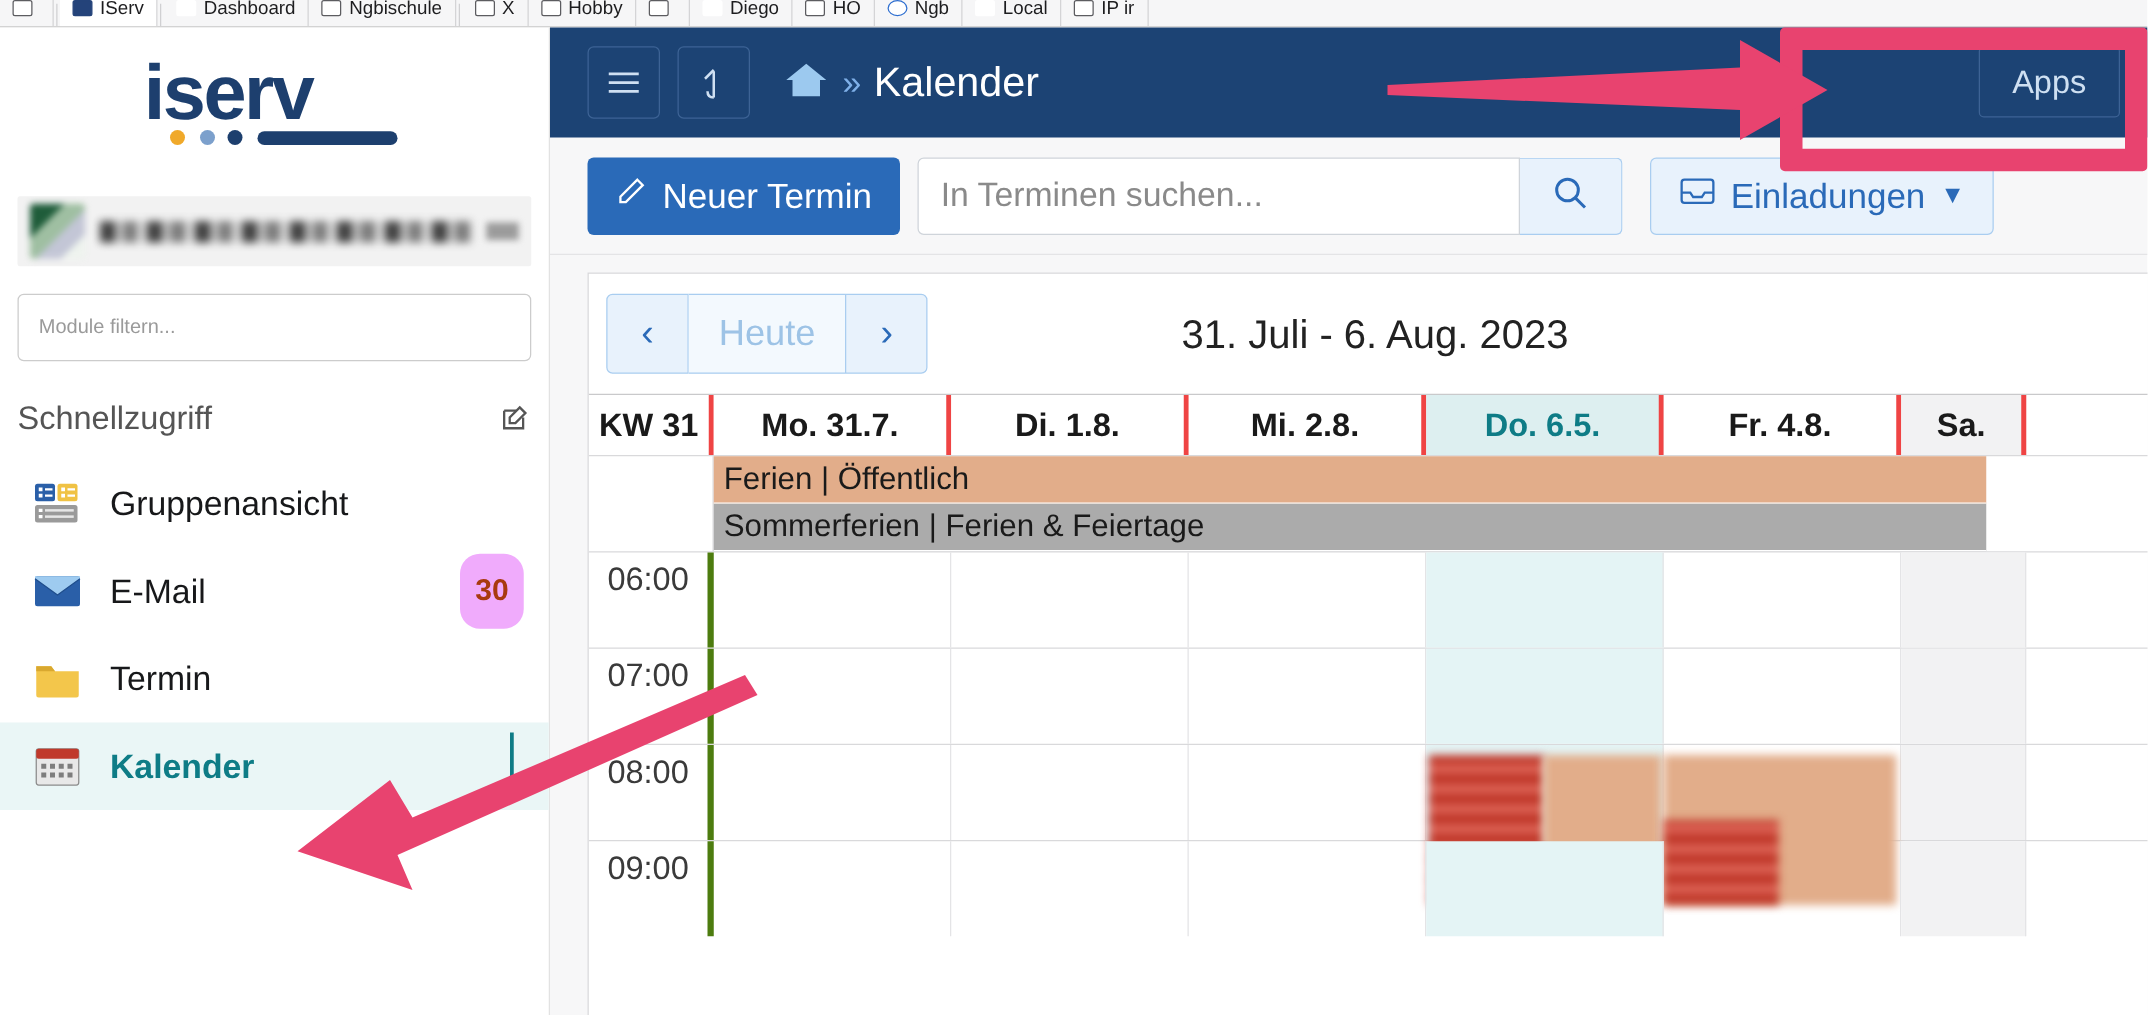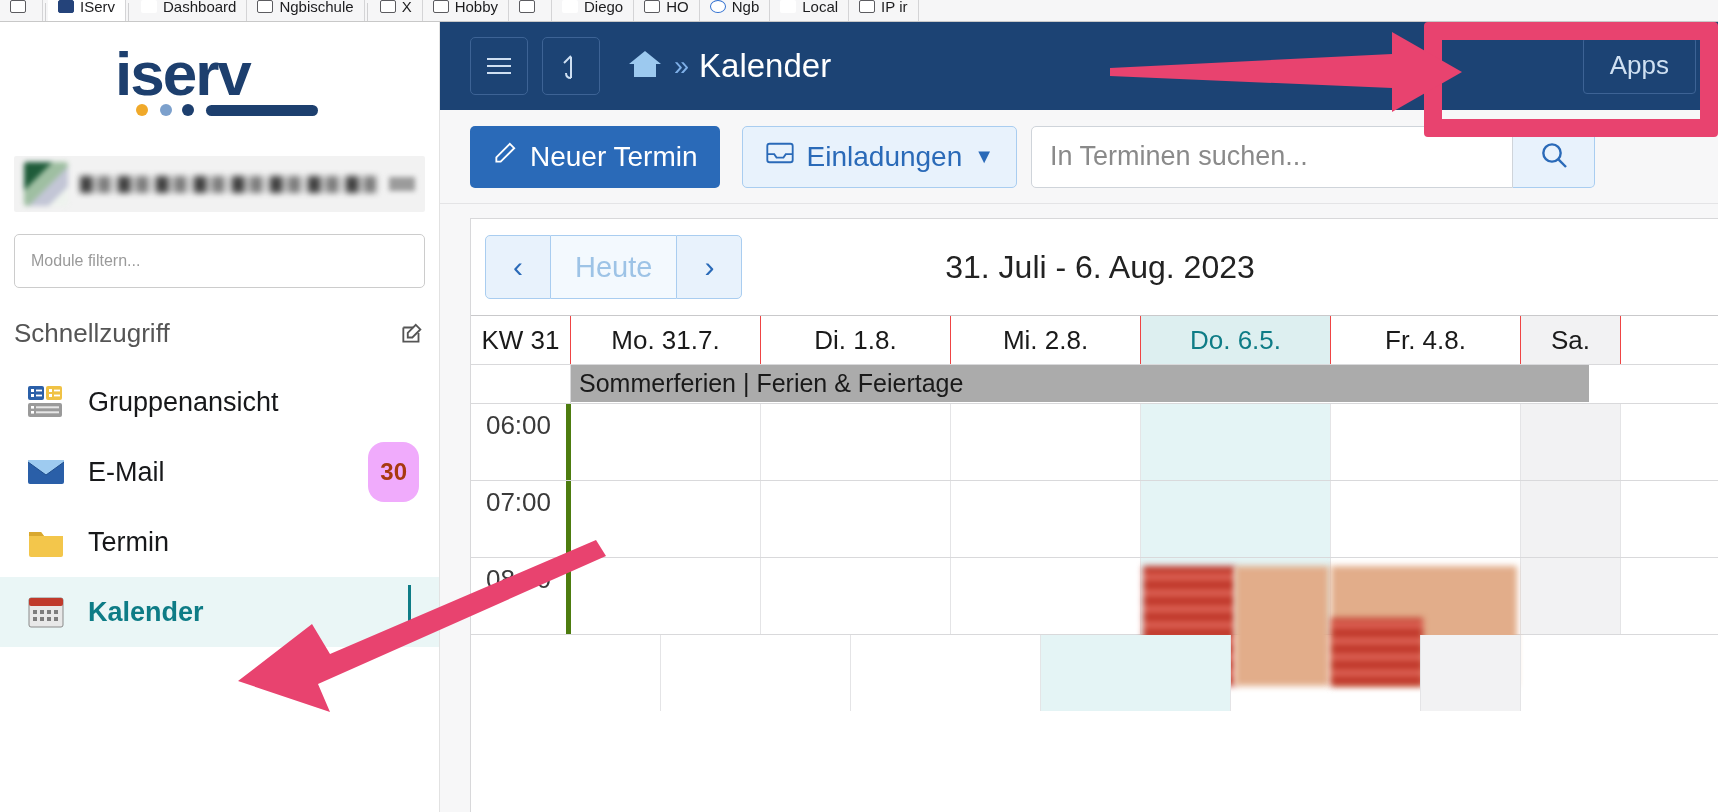--- a/index.html
+++ b/index.html
@@ -166,23 +166,23 @@
   }
   .nbtn.first { border-radius: 5px 0 0 5px; }
   .nbtn.last { border-radius: 0 5px 5px 0; }
   #rangetitle {
     position: absolute; left: 0; right: 0; text-align: center;
     font-size: 32px; color: #222; pointer-events: none;
   }
 
   .grid-head { display: flex; border-top: 1px solid #c9c9cb; }
   .gcell {
-    border-right: 1px solid #ef4444; height: 48px;
+    border-right: 4px solid #ef4444; height: 48px;
     display: flex; align-items: center; justify-content: center;
-    font-size: 26px; font-weight: normal; color: #1a1a1a; background: #fff;
+    font-size: 26px; font-weight: bold; color: #1a1a1a; background: #fff;
   }
   .gcell.kw { width: 100px; }
   .gcell.day { width: 190px; }
   .gcell.today { background: #ddeff0; color: #0e7c86; }
   .gcell.sat { width: 100px; background: #f2f2f3; }
 
   .allday { display: flex; border-top: 1px solid #d9d9db; background: #fff; }
   .allday .gutter {
     width: 100px; border-right: 1px solid #d9d9db; flex: 0 0 auto;
   }
@@ -405,42 +405,42 @@
 
   <div id="toolbar">
     <div id="neuer">
       <span>
         <svg width="26" height="26" viewBox="0 0 24 24" fill="none" stroke="#fff" stroke-width="1.7">
           <path d="M16.5 3.5l4 4L8 20H4v-4z"></path>
         </svg>
       </span>
       <span>Neuer Termin</span>
     </div>
-    <div id="einladungen">
-      <span>
-        <svg width="30" height="26" viewBox="0 0 26 22" fill="none" stroke="#2a6ab8" stroke-width="1.6">
-          <rect x="2" y="3" width="22" height="16" rx="2"></rect>
-          <path d="M2 12h6l2 3h6l2-3h6"></path>
-        </svg>
-      </span>
-      <span>Einladungen</span>
-      <span style="font-size:20px">▼</span>
-    </div>
     <div id="searchwrap">
       <div id="searchinput">
         <span>In Terminen suchen...</span>
       </div>
       <div id="searchbtn">
         <span>
           <svg width="32" height="32" viewBox="0 0 24 24" fill="none" stroke="#2a6ab8" stroke-width="1.8">
             <circle cx="10.5" cy="10.5" r="6.5"></circle>
               <path d="M15.5 15.5L21 21"></path>
           </svg>
         </span>
       </div>
+    </div>
+    <div id="einladungen">
+      <span>
+        <svg width="30" height="26" viewBox="0 0 26 22" fill="none" stroke="#2a6ab8" stroke-width="1.6">
+          <rect x="2" y="3" width="22" height="16" rx="2"></rect>
+          <path d="M2 12h6l2 3h6l2-3h6"></path>
+        </svg>
+      </span>
+      <span>Einladungen</span>
+      <span style="font-size:20px">▼</span>
     </div>
   </div>
 
   <div id="calcard">
 
     <div id="datenav">
       <div class="navgroup">
         <div class="nbtn first">‹</div>
         <div class="nbtn mid">Heute</div>
         <div class="nbtn last">›</div>
@@ -454,20 +454,21 @@
       <div class="gcell day">Di. 1.8.</div>
       <div class="gcell day">Mi. 2.8.</div>
       <div class="gcell day today">Do. 6.5.</div>
       <div class="gcell day">Fr. 4.8.</div>
       <div class="gcell sat">Sa.</div>
     </div>
 
     <div class="allday">
       <div class="gutter"></div>
       <div class="band">
+        <div class="evt ferien">Ferien | Öffentlich</div>
         <div class="evt sommer">Sommerferien | Ferien &amp; Feiertage</div>
       </div>
     </div>
 
     <div class="timegrid">
 
       <div class="trow">
         <div class="tlabel">06:00</div>
         <div class="tcol"></div>
         <div class="tcol"></div>
@@ -497,20 +498,21 @@
           <div class="blurevt" style="left:94px;top:8px;width:94px;height:120px;background:#e2ad8a;"></div>
         </div>
         <div class="tcol">
           <div class="blurevt" style="left:0;top:8px;width:186px;height:120px;background:#e2ad8a;"></div>
           <div class="blurevt" style="left:0;top:60px;width:92px;height:68px;background:repeating-linear-gradient(0deg,#c0392b 0 10px,#e0675a 10px 16px);"></div>
         </div>
         <div class="tcol sat"></div>
       </div>
 
       <div class="trow">
+        <div class="tlabel">09:00</div>
         <div class="tcol"></div>
         <div class="tcol"></div>
         <div class="tcol"></div>
         <div class="tcol today"></div>
         <div class="tcol"></div>
         <div class="tcol sat"></div>
       </div>
 
     </div>
   </div>

